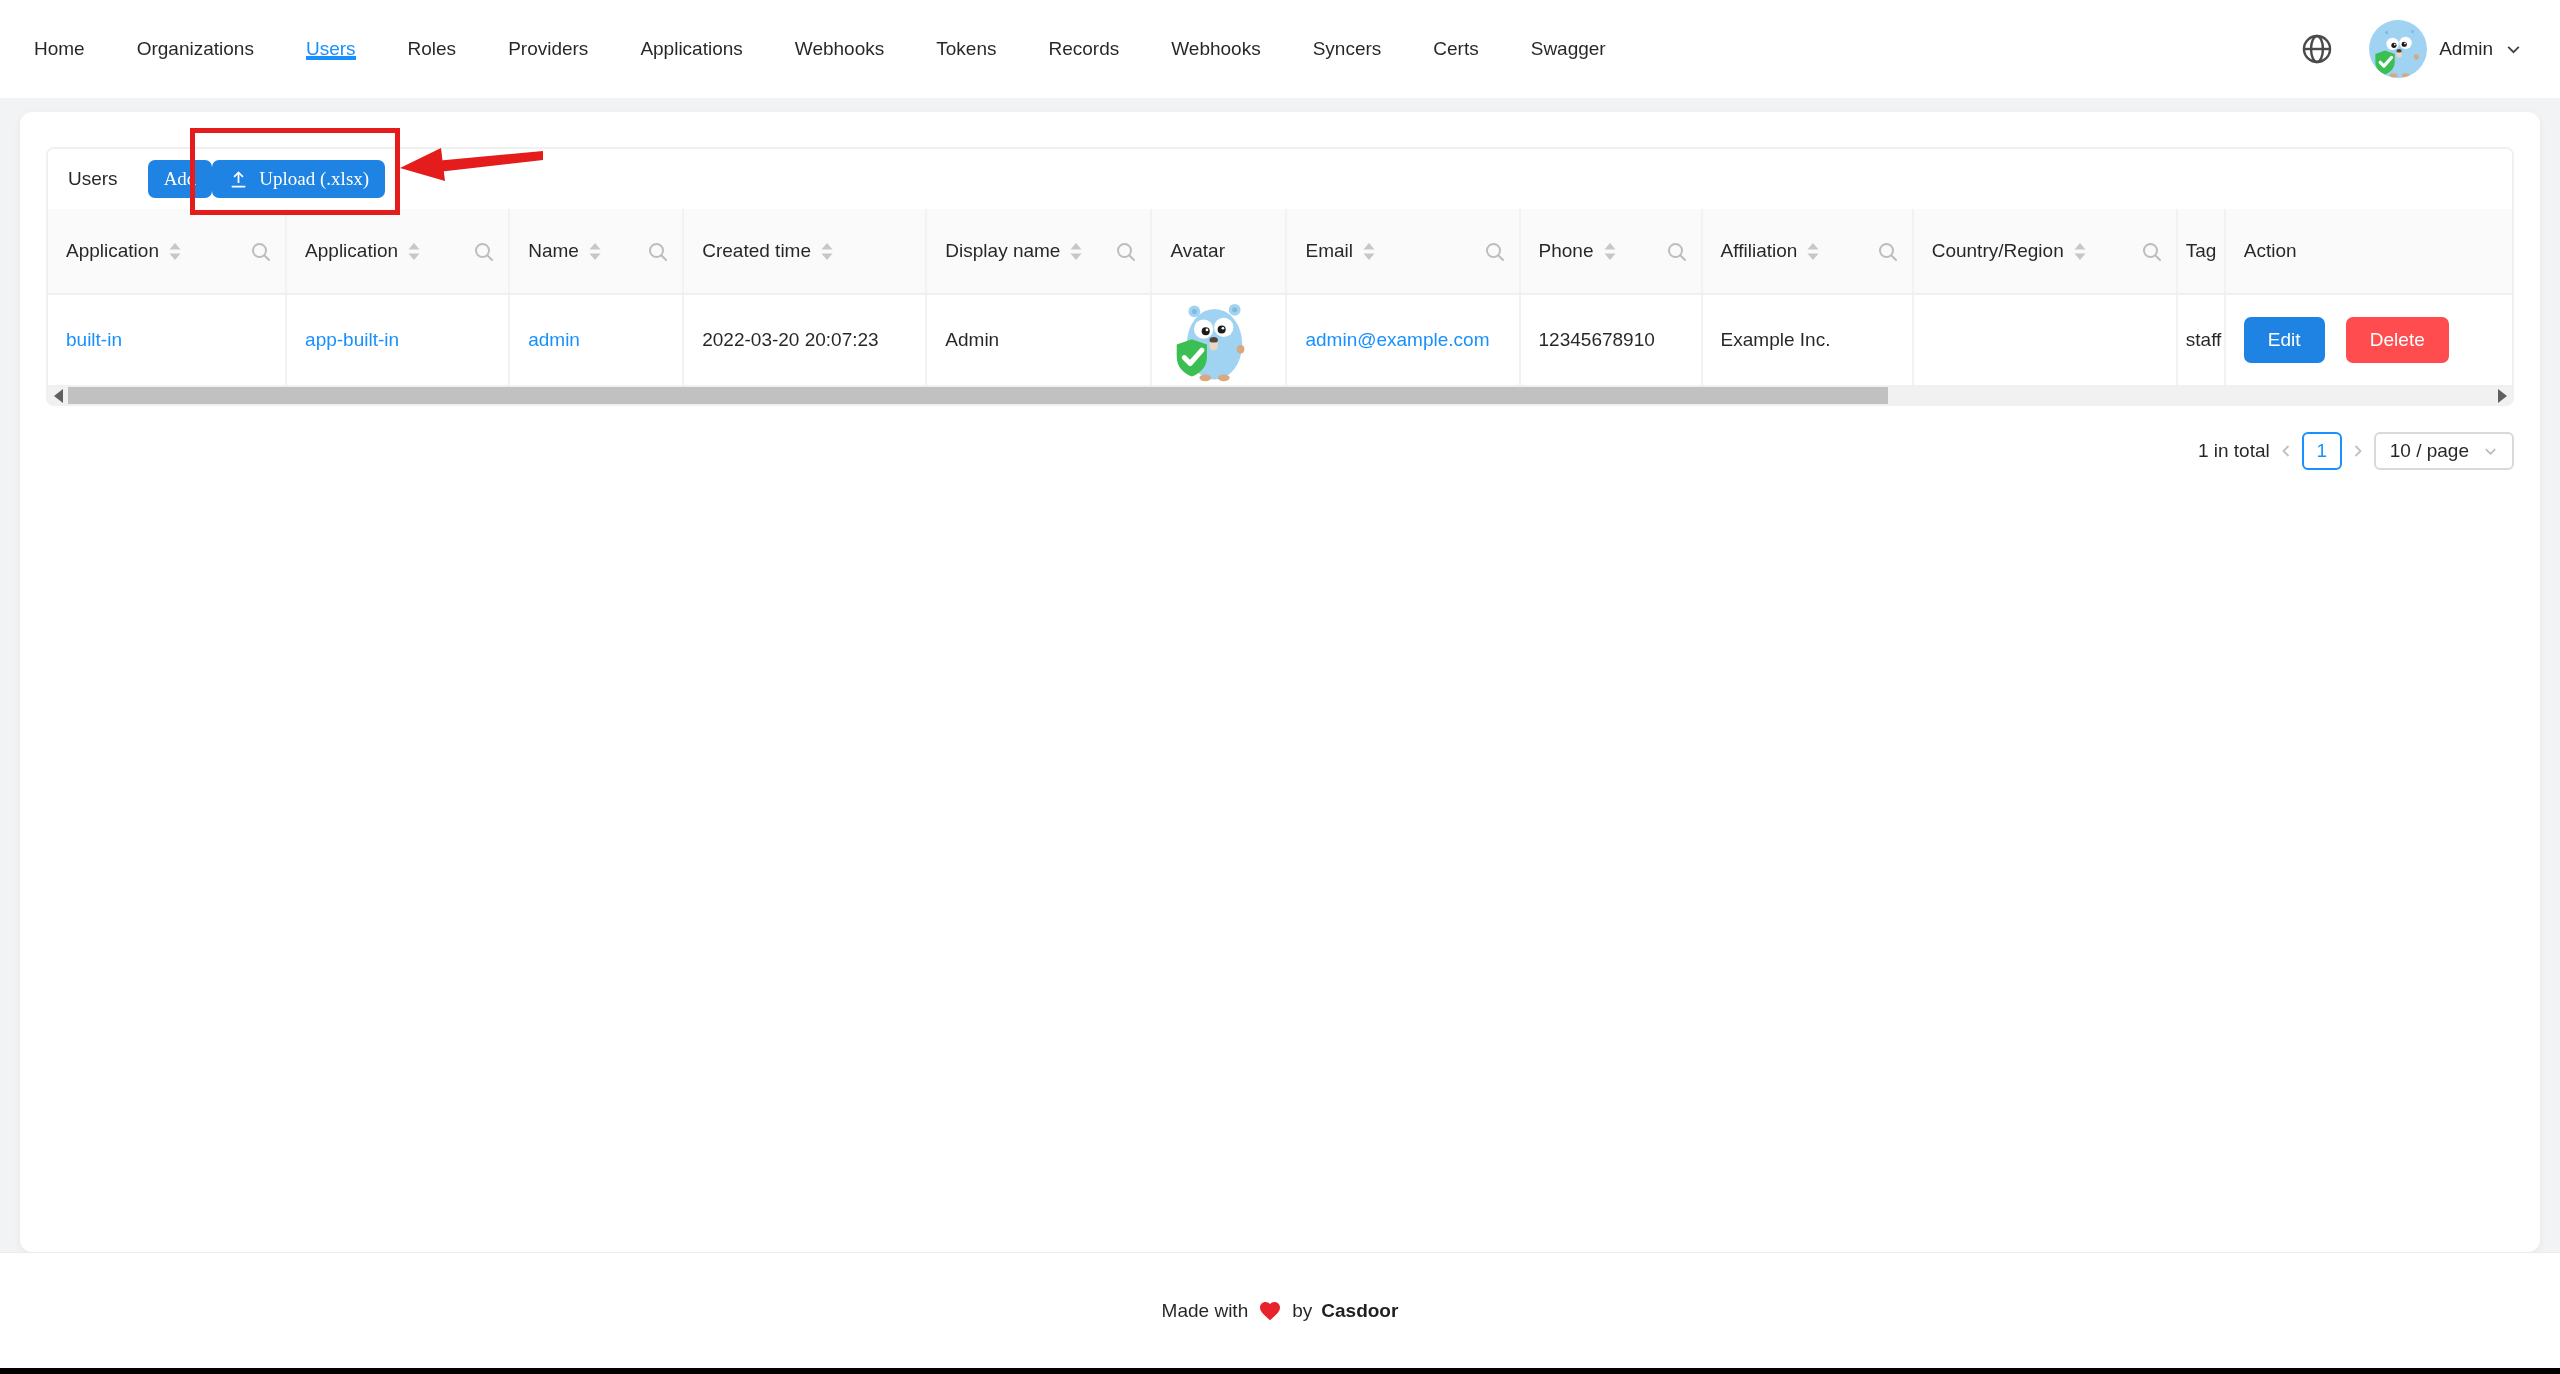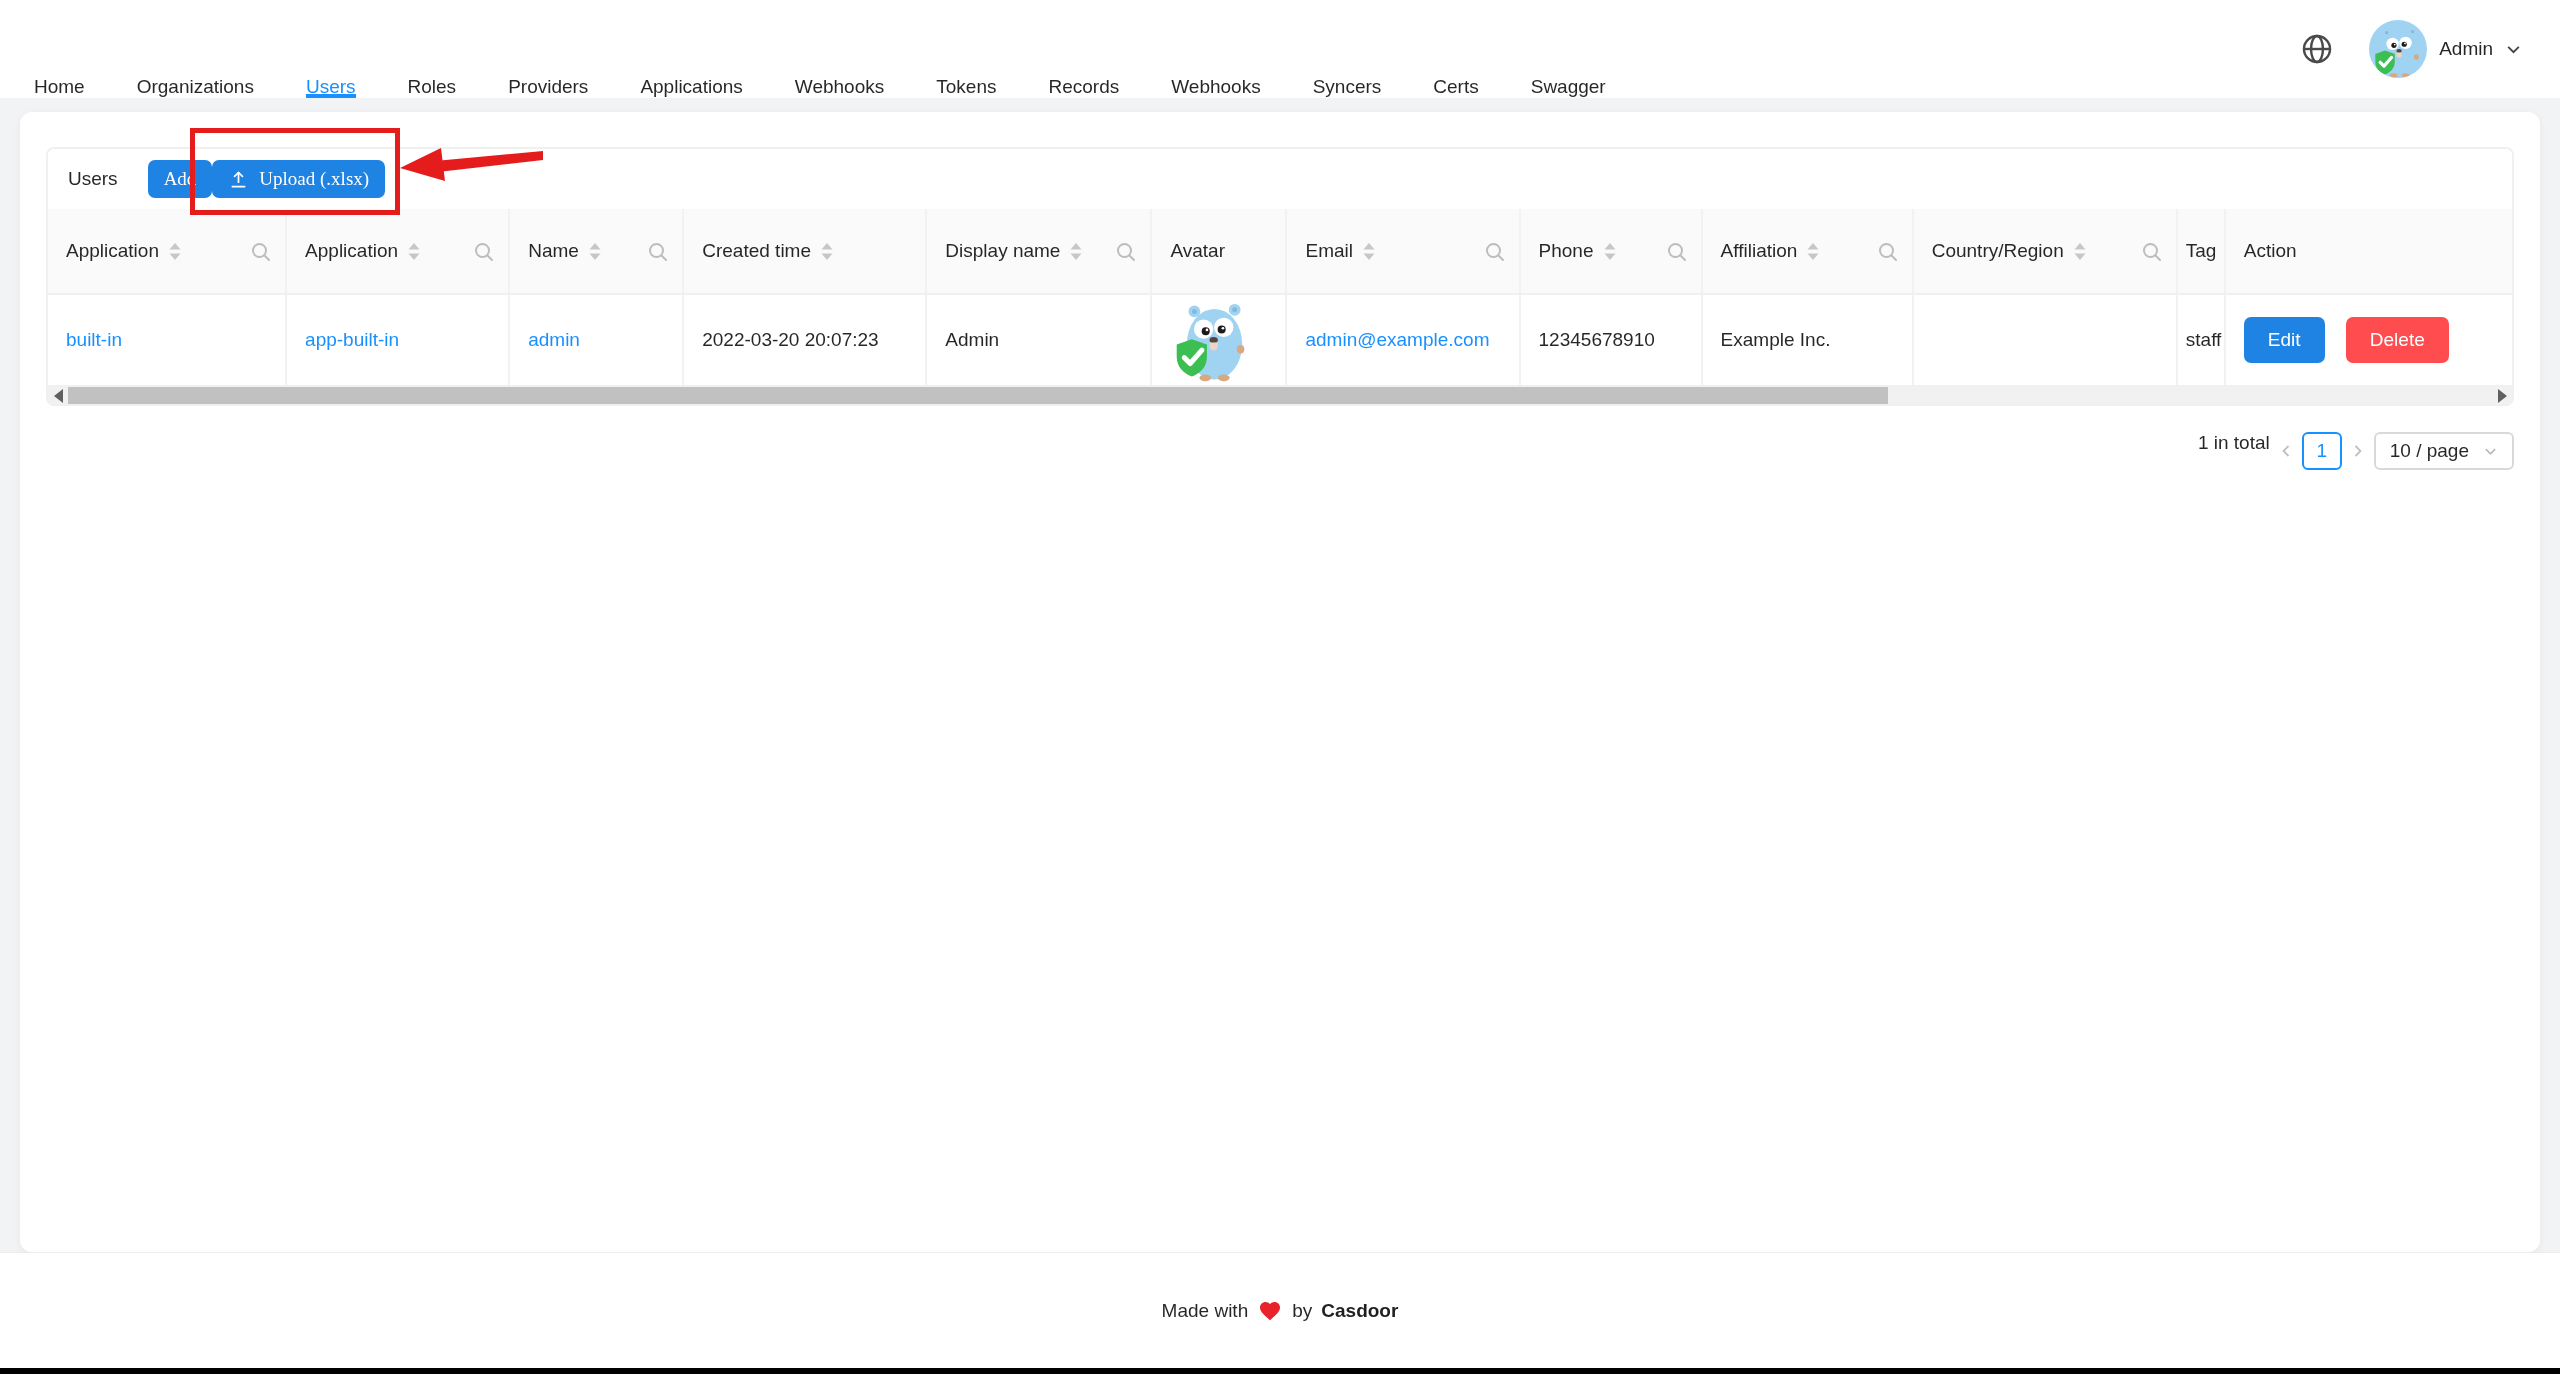--- a/index.html
+++ b/index.html
@@ -9,21 +9,21 @@
     font-size:19px; color:rgba(0,0,0,.85);
     background:#fff; overflow:hidden;
   }
   .page { position:relative; width:2560px; height:1374px; display:flex; flex-direction:column; }
 
   
   header.topnav {
     height:98px; background:#fff; display:flex; align-items:stretch;
     padding:0 38px 0 8px; flex:none;
   }
-  .nav-menu { display:flex; align-items:flex-end; }
+  .nav-menu { display:flex; align-items:center; }
   .nav-item {
     position:relative; display:flex; align-items:center; padding:0 26px;
     color:rgba(0,0,0,.85); cursor:pointer; white-space:nowrap;
   }
   .nav-item.active { color:#1890ff; }
   .nav-item.active::after {
     content:""; position:absolute; left:26px; right:26px; bottom:0;
     height:4px; background:#1890ff;
   }
   .nav-right { margin-left:auto; display:flex; align-items:center; gap:16px; }
@@ -67,21 +67,21 @@
 
   
   .hscroll { height:17px; display:flex; background:#f1f1f1; }
   .hs-arrow { width:20px; display:flex; align-items:center; justify-content:center; background:#f1f1f1; cursor:pointer; flex:none; }
   .tri-left  { width:0; height:0; border-top:7px solid transparent; border-bottom:7px solid transparent; border-right:9px solid #606060; }
   .tri-right { width:0; height:0; border-top:7px solid transparent; border-bottom:7px solid transparent; border-left:9px solid #606060; }
   .hs-track { flex:1; position:relative; }
   .hs-thumb { position:absolute; left:0; top:0; height:17px; width:1820px; background:#c1c1c1; cursor:pointer; }
 
   
-  .pagination { display:flex; align-items:flex-start; justify-content:flex-end; margin-top:26px; }
+  .pagination { display:flex; align-items:center; justify-content:flex-end; margin-top:26px; }
   .pg-total { color:rgba(0,0,0,.85); }
   .pg-arrow { width:32px; height:38px; display:flex; align-items:center; justify-content:center; cursor:default; }
   .pg-item {
     min-width:40px; height:38px; border:2px solid #1890ff; border-radius:6px; color:#1890ff;
     display:flex; align-items:center; justify-content:center; background:#fff; cursor:pointer;
   }
   .pg-select {
     height:38px; border:2px solid #d9d9d9; border-radius:6px; background:#fff;
     display:flex; align-items:center; gap:14px; padding:0 14px; cursor:pointer;
   }

